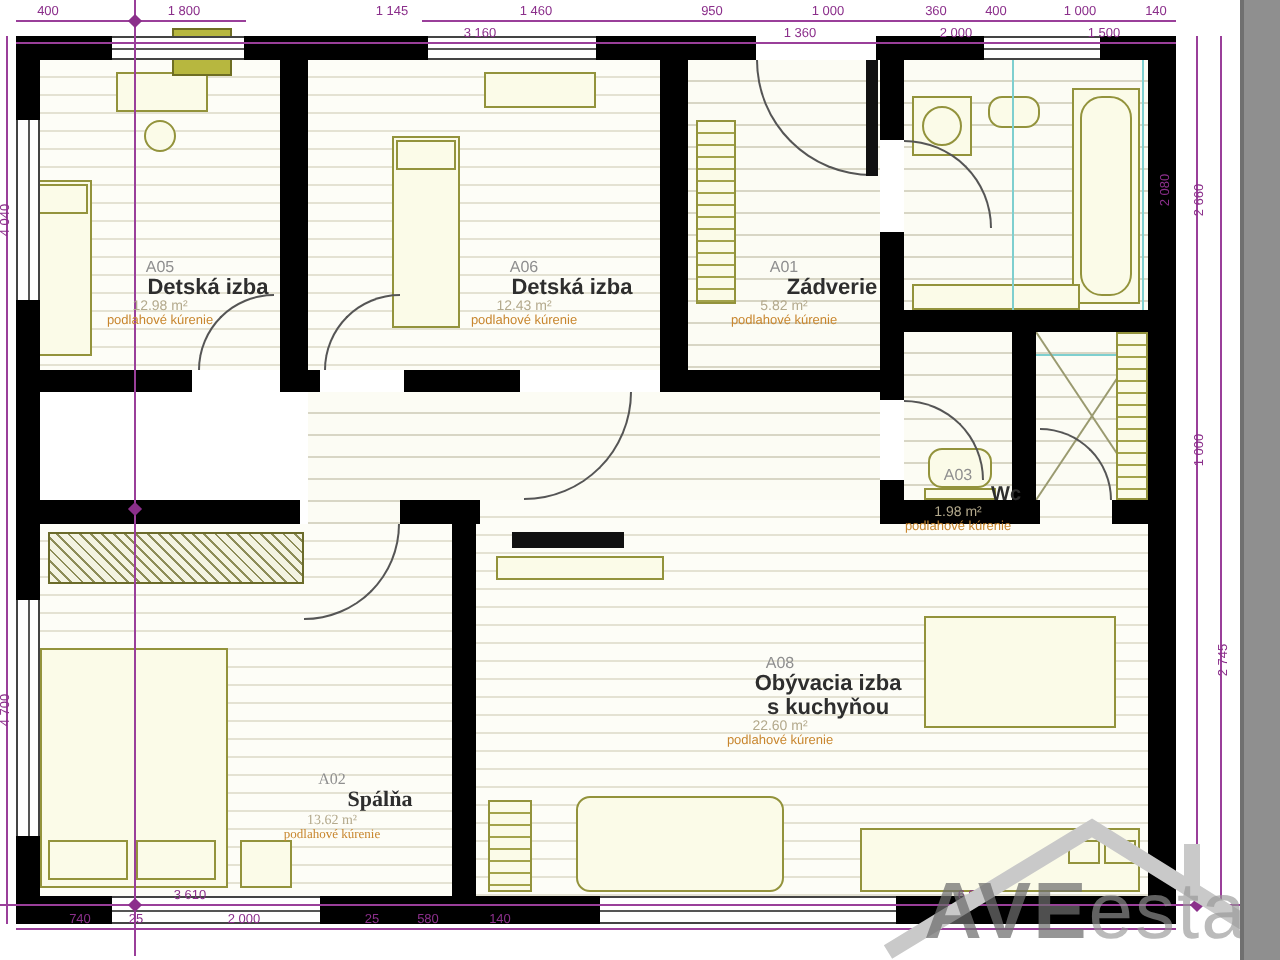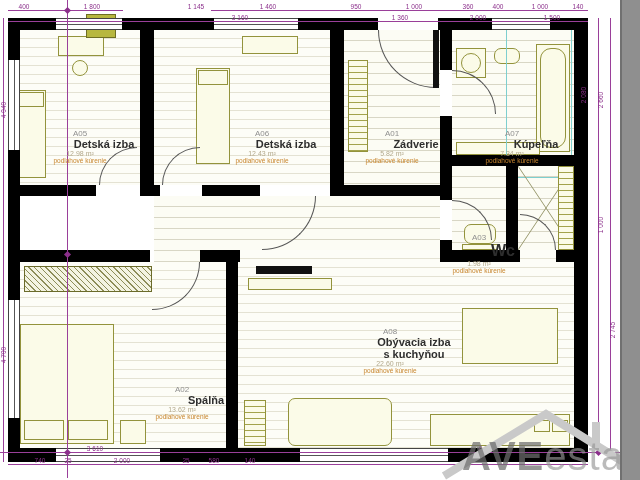--- a/index.html
+++ b/index.html
@@ -37,21 +37,21 @@
              transform:translate(-50%,-50%);}
   .dim-label.rot{transform:translate(-50%,-50%) rotate(-90deg);}
   .node{position:absolute;width:5px;height:5px;background:#8b2f8b;transform:rotate(45deg);}
   
   .rlabel{position:absolute;transform:translateX(-50%);text-align:center;white-space:nowrap;z-index:30;}
   .rlabel.wrap{white-space:normal;width:128px;}
   .rcode{font-size:8px;color:#8f8f8f;margin-top:37px;}
   .rname{font-size:11px;font-weight:bold;color:#2e2e2e;padding-left:48px;}
   .rarea{font-size:7px;color:#b3a98c;}
   .rnote{font-size:6.5px;color:#c8862e;}
-  .rlabel.small .rname{font-size:16px;}
+  .rlabel.small .rname{font-size:10px;}
   
   #watermark{position:absolute;z-index:40;}
   #wm-text{position:absolute;left:462px;top:436px;z-index:41;font-size:40px;line-height:40px;
            letter-spacing:1px;white-space:nowrap;}
   #wm-text .b{font-weight:bold;color:rgba(110,110,110,.72);}
   #wm-text .l{color:rgba(150,150,150,.65);}
   
   #gray-strip{position:absolute;right:0;top:0;width:18px;height:480px;background:#8f8f8f;
               border-left:2px solid #707070;z-index:50;}
   .blank{position:absolute;background:#fff;}
@@ -184,39 +184,33 @@
     <div class="rname">Detská izba</div>
     <div class="rarea">12.43 m²</div>
     <div class="rnote">podlahové kúrenie</div>
   </div>
   <div class="rlabel" style="left:392px;top:92px;">
     <div class="rcode">A01</div>
     <div class="rname">Zádverie</div>
     <div class="rarea">5.82 m²</div>
     <div class="rnote">podlahové kúrenie</div>
   </div>
-  <div class="rlabel" style="left:512px;top:92px;">
-    <div class="rcode">A07</div>
-    <div class="rname">Kúpeľňa</div>
-    <div class="rarea">7.34 m²</div>
-    <div class="rnote">podlahové kúrenie</div>
-  </div>
   <div class="rlabel small" style="left:479px;top:196px;">
     <div class="rcode">A03</div>
     <div class="rname">Wc</div>
     <div class="rarea">1.98 m²</div>
     <div class="rnote">podlahové kúrenie</div>
   </div>
   <div class="rlabel wrap" style="left:390px;top:290px;">
     <div class="rcode">A08</div>
     <div class="rname">Obývacia izba s kuchyňou</div>
     <div class="rarea">22.60 m²</div>
     <div class="rnote">podlahové kúrenie</div>
   </div>
-  <div class="rlabel" style="left:182px;top:348px;">
+  <div class="rlabel" style="left:166px;top:348px;font-family:Liberation Serif, serif;">
     <div class="rcode">A02</div>
     <div class="rname">Spálňa</div>
     <div class="rarea">13.62 m²</div>
     <div class="rnote">podlahové kúrenie</div>
   </div>
 
   <svg id="watermark" style="left:438px;top:404px;" width="202" height="76">
     <polyline points="6,72 108,10 198,66" fill="none" stroke="#c9c9c9" stroke-width="8"></polyline>
     <line x1="158" y1="18" x2="158" y2="40" stroke="#c9c9c9" stroke-width="8"></line>
   </svg>

